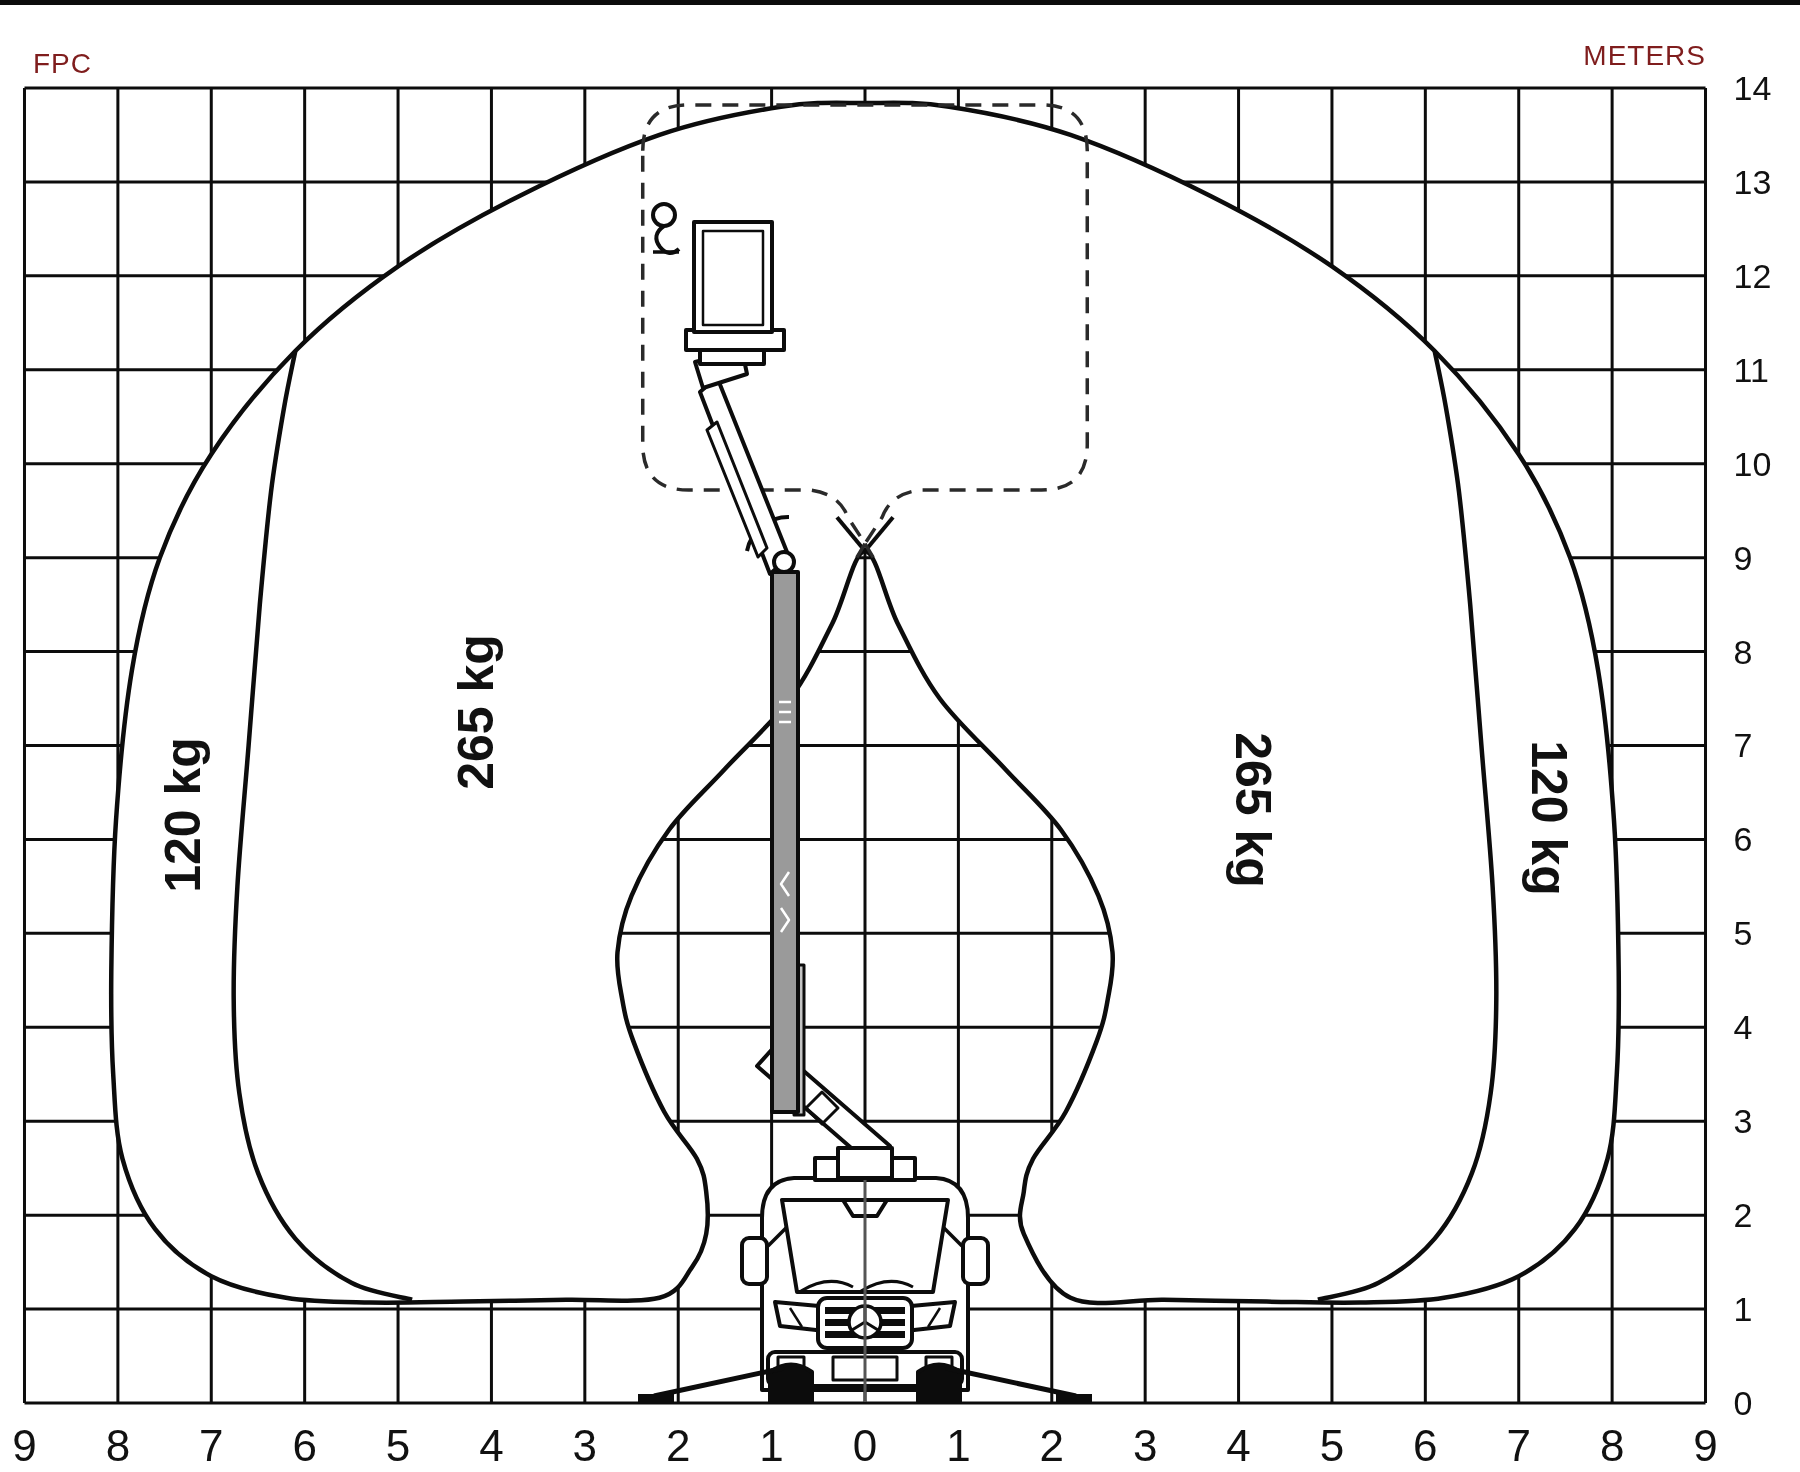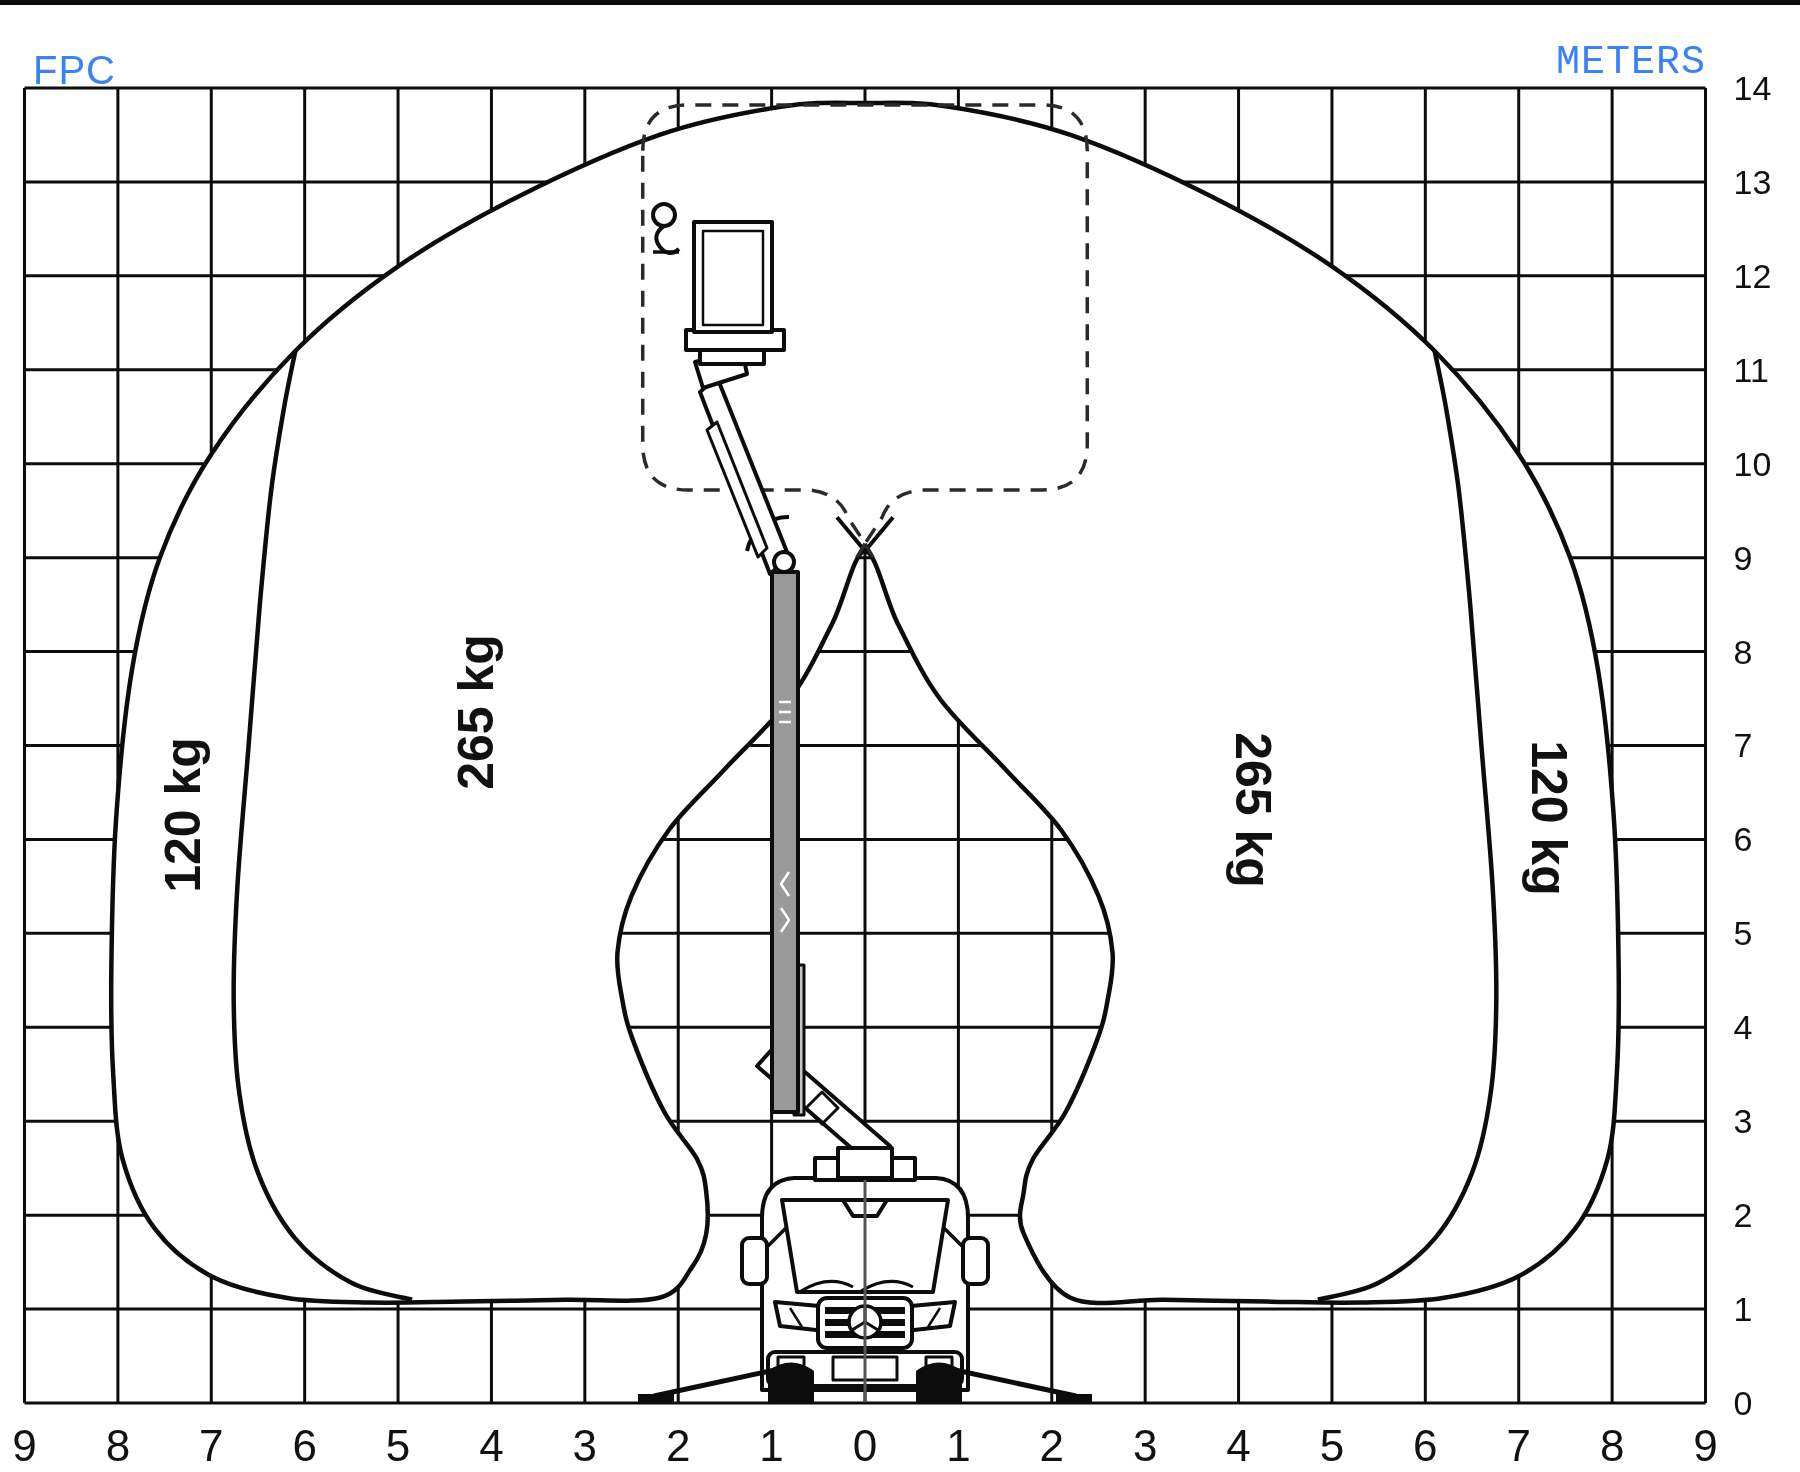--- a/index.html
+++ b/index.html
@@ -1,21 +1,21 @@
 <!DOCTYPE html>
 <html><head>
 <meta charset="utf-8">
 <style>
   html,body{margin:0;padding:0;background:#fff;}
   #stage{position:relative;width:1800px;height:1472px;background:#ffffff;overflow:hidden;
          font-family:"Liberation Sans", sans-serif;}
   #diagram-svg{position:absolute;left:0;top:0;}
-  .corner-label{position:absolute;font-size:40px;color:#3b82f6;letter-spacing:1px;}
+  .corner-label{position:absolute;font-size:28px;color:#7f1d1d;letter-spacing:1px;}
   #fpc-label{left:33px;top:48px;}
-  #meters-label{left:1400px;top:40px;width:306px;text-align:right;font-family:Liberation Mono, monospace;}
+  #meters-label{left:1400px;top:40px;width:306px;text-align:right;}
   .zone-label{position:absolute;font-size:50px;font-weight:700;color:#111;white-space:nowrap;}
   .rot-ccw{transform:translate(-50%,-50%) rotate(-90deg);}
   .rot-cw{transform:translate(-50%,-50%) rotate(90deg);}
   #zone-left-120{left:183px;top:815px;}
   #zone-left-265{left:476px;top:712px;}
   #zone-right-265{left:1253px;top:810px;}
   #zone-right-120{left:1549px;top:818px;}
   .tick{font-family:"Liberation Sans",sans-serif;fill:#111;}
 </style>
 </head>

